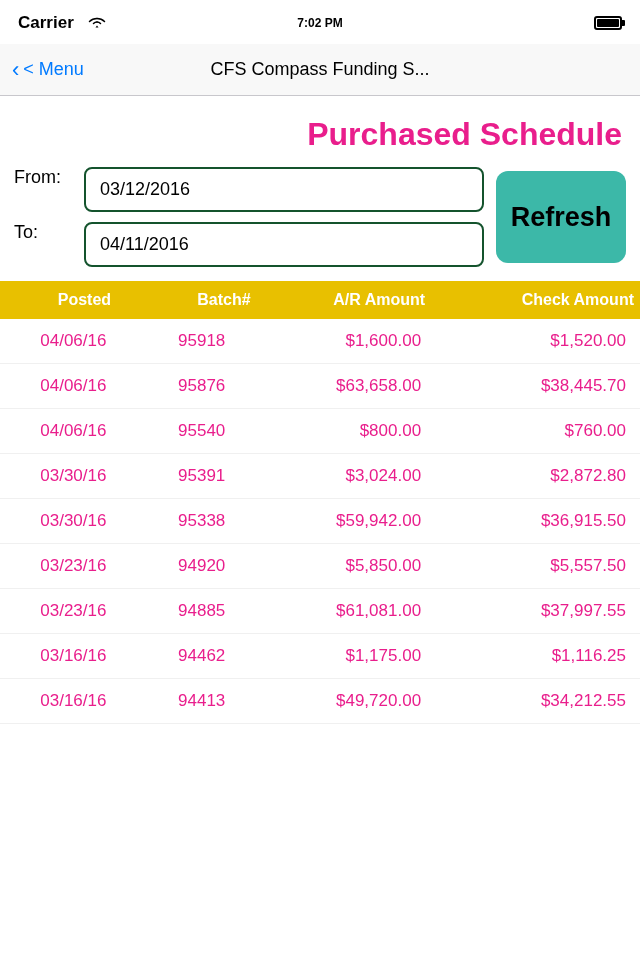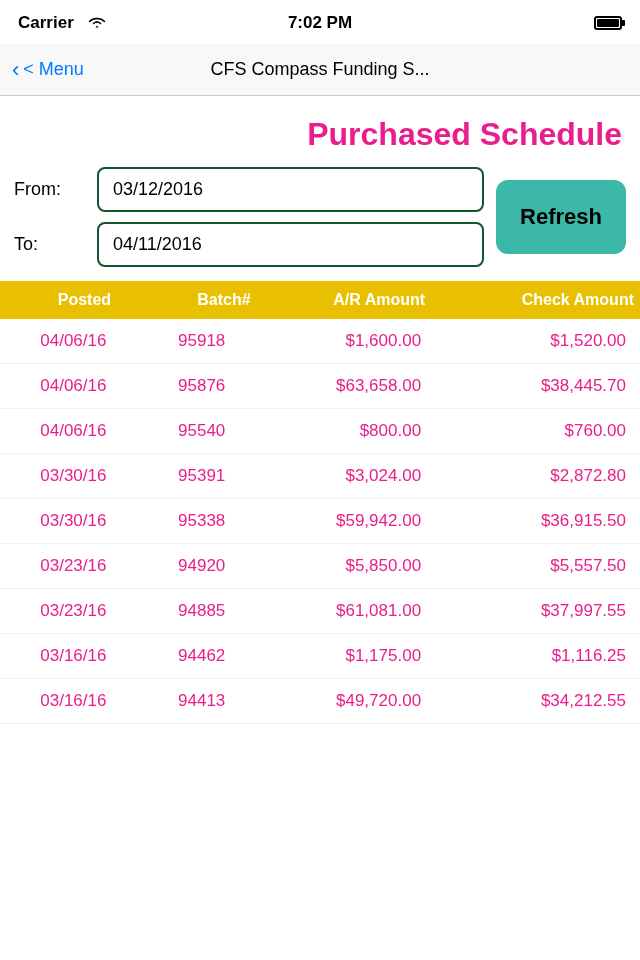--- a/index.html
+++ b/index.html
@@ -25,21 +25,21 @@
       display: flex;
       align-items: center;
       gap: 14px;
       font-size: 17px;
       font-weight: 600;
     }
     .status-time {
       position: absolute;
       left: 50%;
       transform: translateX(-50%);
-      font-size: 17px;
+      font-size: 12px;
       font-weight: 600;
       color: #000;
     }
     .status-right {
       display: flex;
       align-items: center;
       gap: 4px;
     }
     .battery-icon {
       width: 28px;
@@ -125,22 +125,22 @@
       gap: 12px;
     }
     .filter-fields {
       flex: 1;
       display: flex;
       flex-direction: column;
       gap: 10px;
     }
     .filter-row {
       display: flex;
-      align-items: center;
-      gap: 23px;
+      align-items: flex-start;
+      gap: 10px;
     }
     .filter-label {
       font-size: 18px;
       font-weight: 500;
       color: #000;
       min-width: 60px;
     }
     .filter-input {
       flex: 1;
       border: 2px solid #14532d;
@@ -150,22 +150,22 @@
       color: #000;
       background: #fff;
       outline: none;
     }
     .refresh-btn {
       background: #3cb8a8;
       color: #000;
       border: none;
       border-radius: 12px;
       width: 130px;
-      height: 74px;
-      font-size: 22px;
+      height: 92px;
+      font-size: 27px;
       font-weight: 600;
       cursor: pointer;
       display: flex;
       align-items: center;
       justify-content: center;
       flex-shrink: 0;
     }
 
     
     .data-table {

